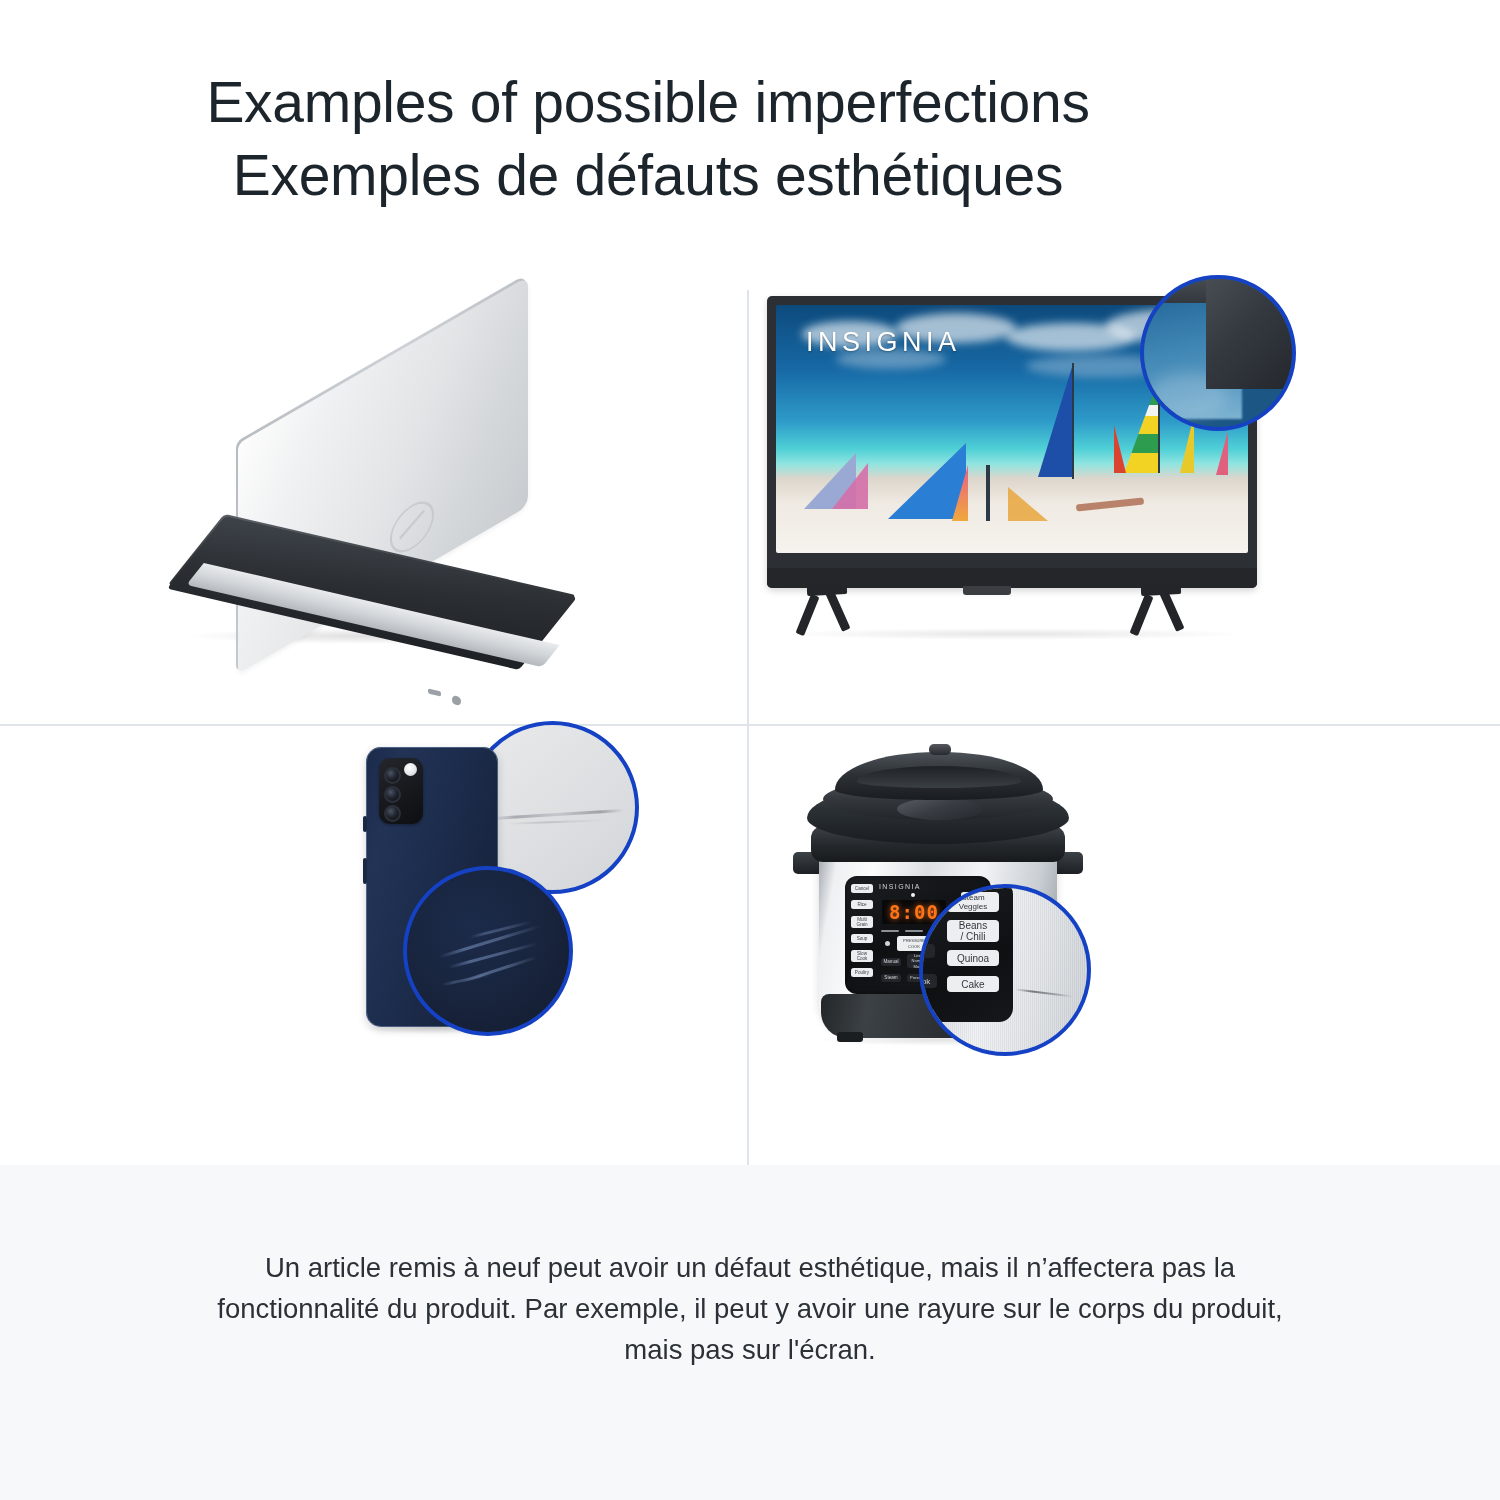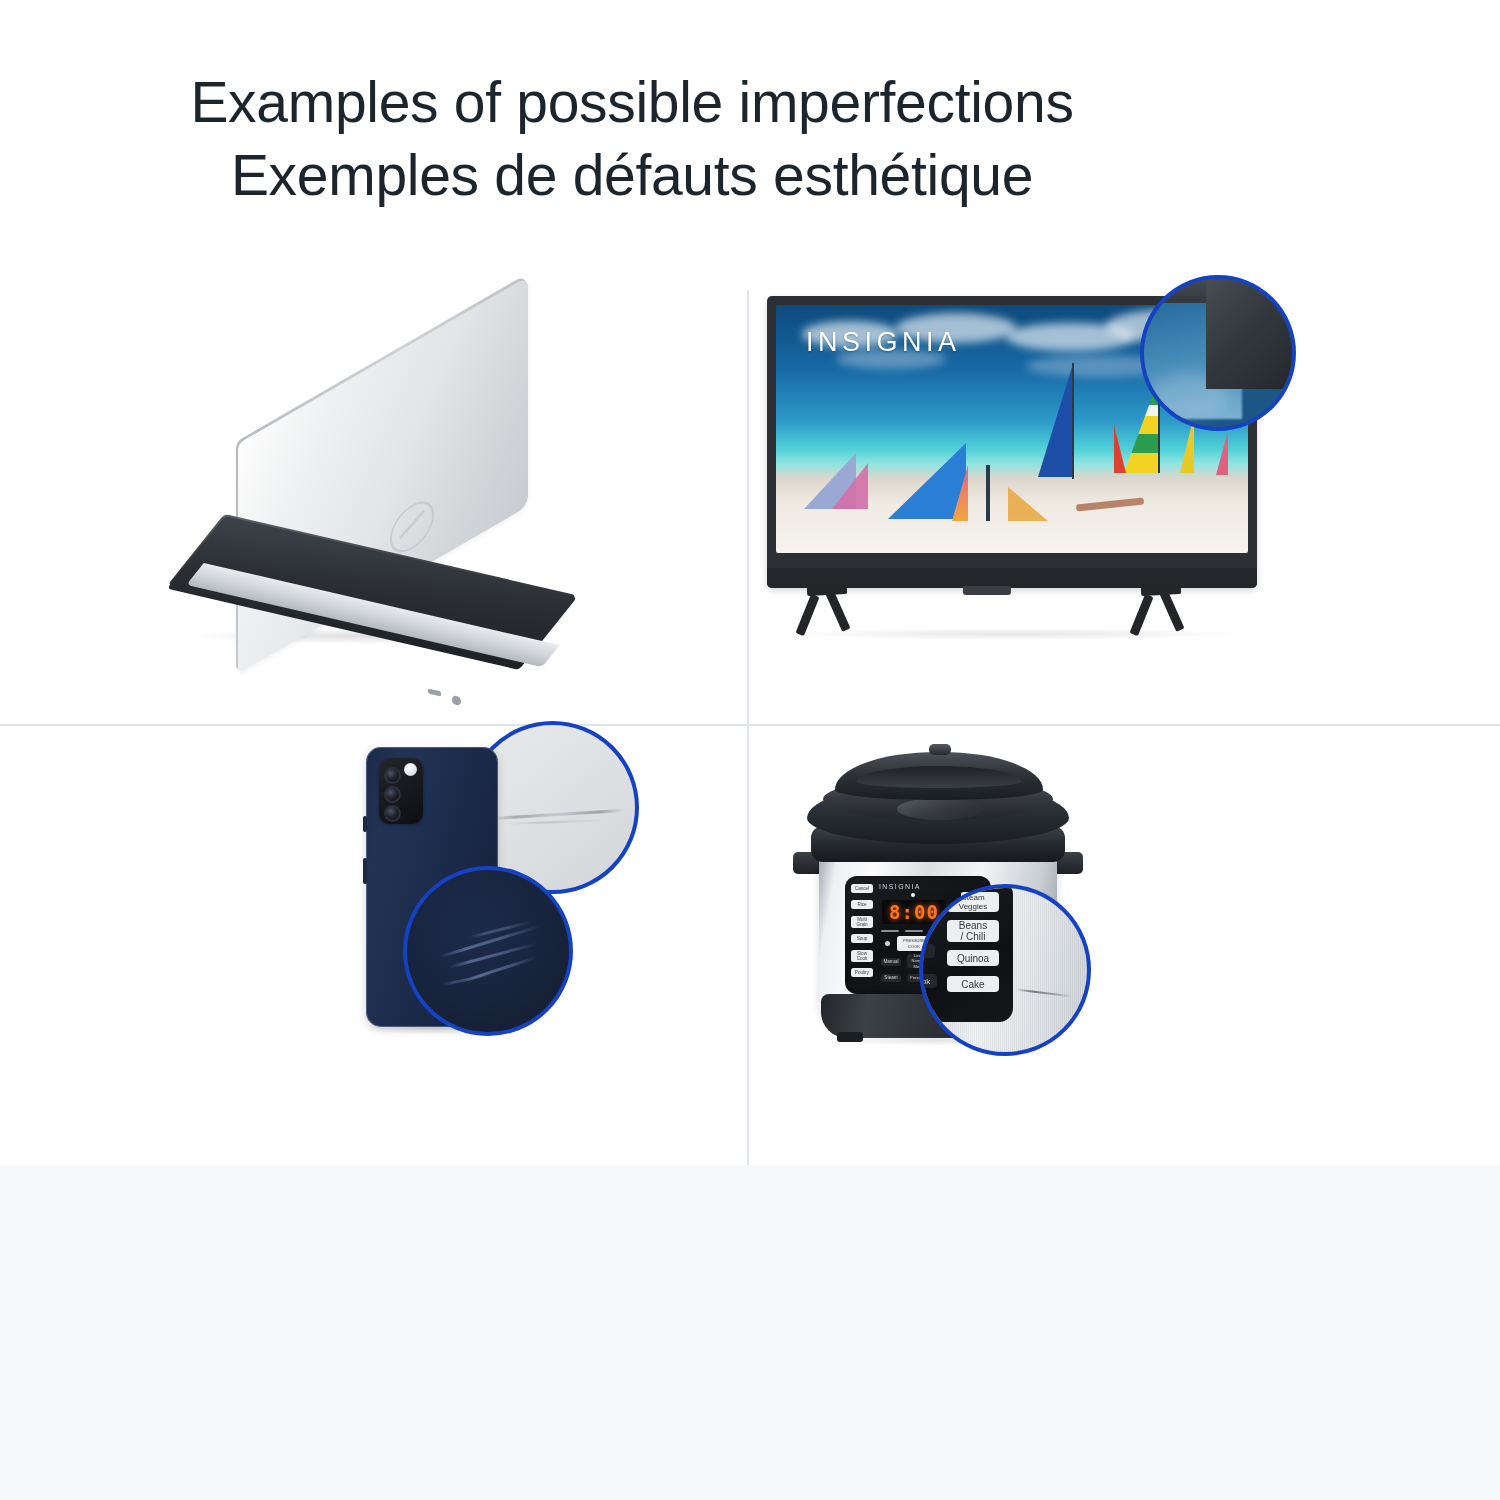--- a/index.html
+++ b/index.html
@@ -8,21 +8,21 @@
     background:#ffffff;
     font-family:"Liberation Sans","DejaVu Sans",sans-serif;
     color:#1d252c;
     overflow:hidden;
     position:relative;
   }
   #page{width:1500px;height:1500px;position:relative;overflow:hidden;background:#fff;}
 
   
   .header{
-    position:absolute;left:0;top:0;width:1264px;height:250px;
+    position:absolute;left:16px;top:0;width:1264px;height:250px;
     display:flex;flex-direction:column;align-items:center;justify-content:flex-start;
     padding-top:66px;box-sizing:border-box;
   }
   .title-line{
     font-size:57px;line-height:73px;font-weight:400;letter-spacing:-0.3px;
     color:#1d252c;white-space:nowrap;
   }
 
   
   .grid{
@@ -341,21 +341,21 @@
     background:radial-gradient(ellipse at 50% 50%,rgba(0,0,0,0.11),rgba(0,0,0,0) 70%);
   }
 </style>
 </head>
 <body>
 
 <div id="page">
 
   <div class="header">
     <div class="title-line">Examples of possible imperfections</div>
-    <div class="title-line">Exemples de défauts esthétique</div>
+    <div class="title-line">Exemples de défauts esthétiques</div>
   </div>
 
   <div class="grid">
     <div class="vdiv"></div>
     <div class="hdiv"></div>
 
     <div class="cell cell-laptop">
       <div class="laptop-wrap">
         <div class="lap-shadow"></div>
         <div class="lid-edge"></div>
@@ -527,15 +527,16 @@
           <div class="bigbtn" style="left:24px;top:88px;height:16px;">Cake</div>
           <div class="bigbtn" style="left:-22px;top:56px;height:14px;width:34px;background:#23262a;color:#d4d8dc;font-size:9px;">lay</div>
           <div class="bigbtn" style="left:-26px;top:86px;height:14px;width:40px;background:#23262a;color:#d4d8dc;font-size:8px;">w Cook</div>
           <div class="big-scratch"></div>
         </div>
       </div>
     </div>
   </div>
 
   <div class="footer">
+    <div class="para fr">Un article remis à neuf peut avoir un défaut esthétique, mais il n’affectera pas la fonctionnalité du produit. Par exemple, il peut y avoir une rayure sur le corps du produit, mais pas sur l'écran.</div>
   </div>
 
 </div>
 
 </body></html>

